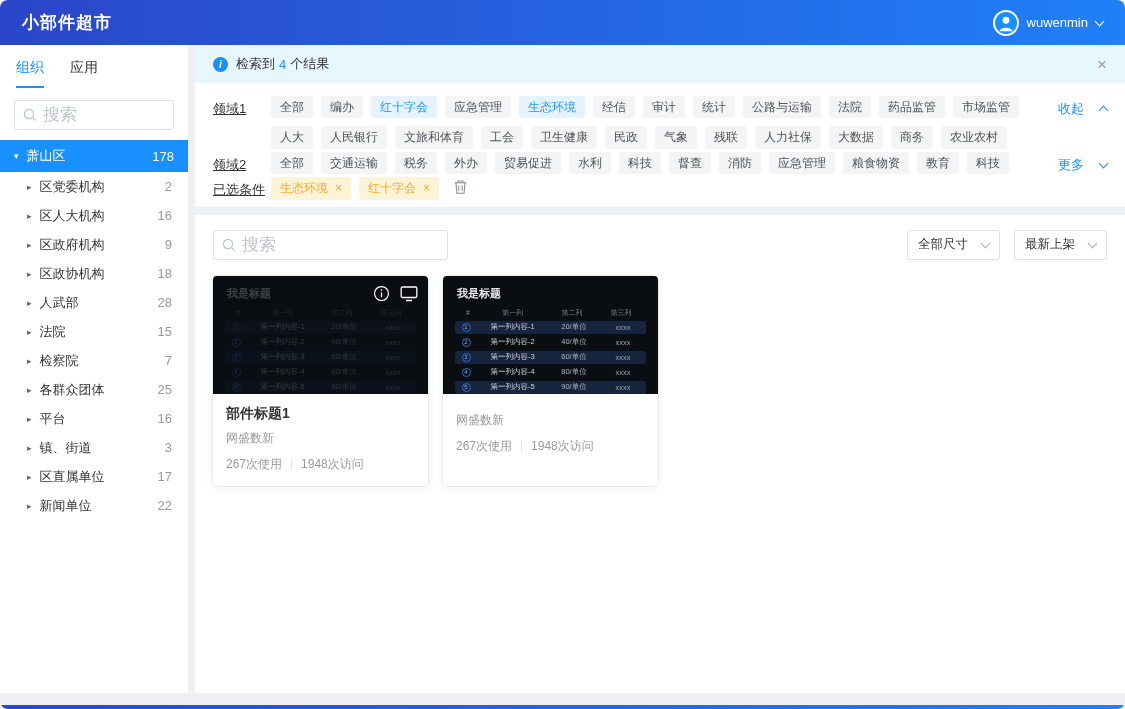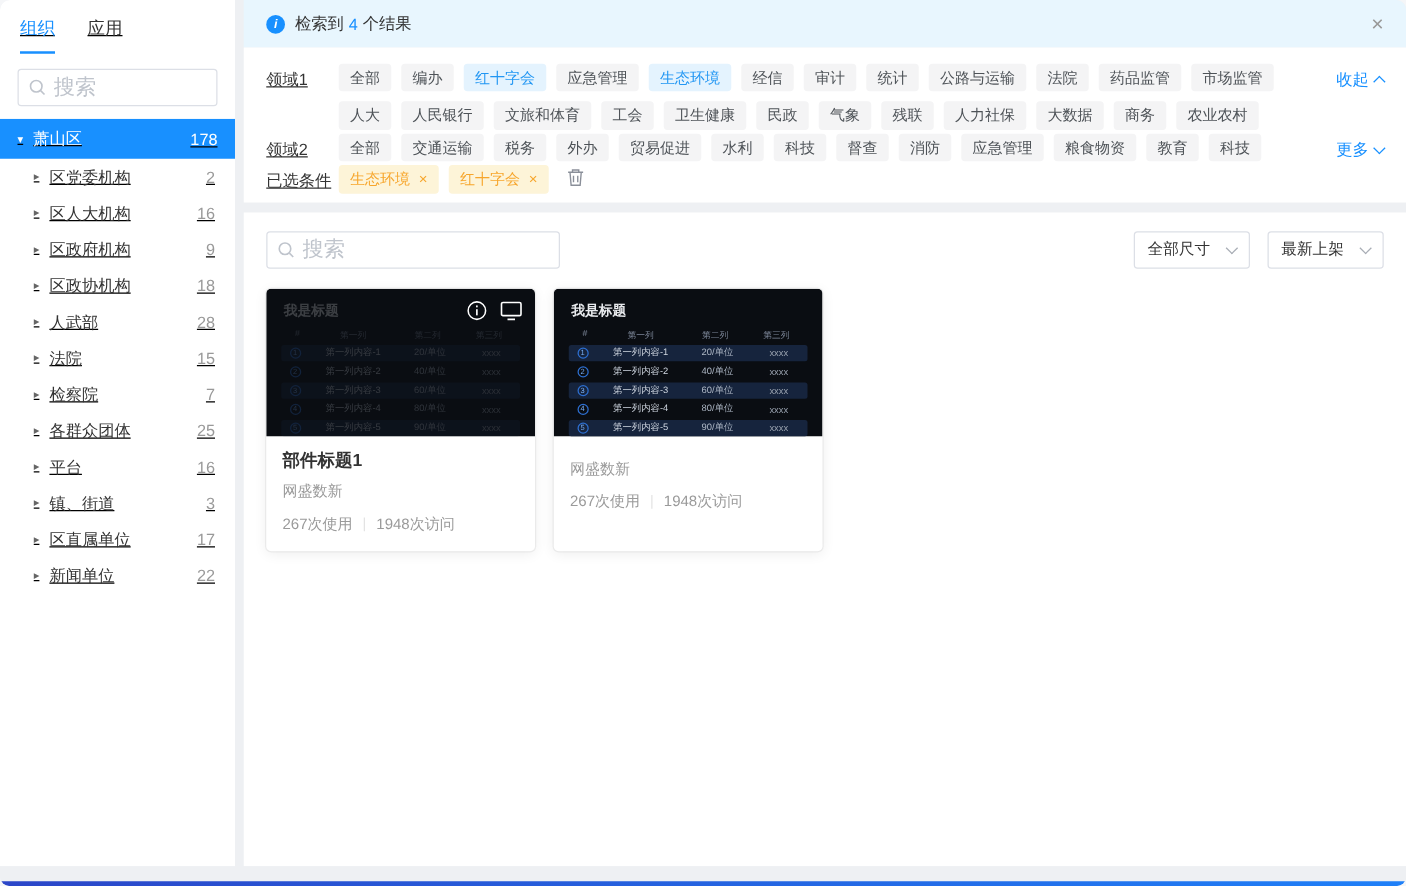--- a/index.html
+++ b/index.html
@@ -14,21 +14,21 @@
   .app-title { font-size:17px; font-weight:bold; letter-spacing:1px; }
   .header-right { margin-left:auto; display:flex; align-items:center; gap:8px; cursor:pointer; }
   .avatar { width:26px; height:26px; border-radius:50%; background:#fff; padding:2px; display:flex; }
   .avatar svg { width:22px; height:22px; }
   .user-name { font-size:13px; color:#fff; }
   .chev { width:7px; height:7px; border-right:1.5px solid #fff; border-bottom:1.5px solid #fff;
     transform:rotate(45deg); margin-top:-3px; }
 
   
   .layout { flex:1; display:flex; min-height:0; }
-  .sidebar { width:188px; flex:0 0 188px; background:#fff; margin-right:7px; display:flex; flex-direction:column;text-decoration:underline; }
+  .sidebar { width:188px; flex:0 0 188px; background:#fff; margin-right:7px; display:flex; flex-direction:column; }
   .main { flex:1; display:flex; flex-direction:column; min-width:0; }
 
   
   .side-tabs { display:flex; gap:26px; padding:14px 16px 0 16px; font-size:14px; }
   .side-tab { color:#333; padding-bottom:9px; cursor:pointer; }
   .side-tab.active { color:#1890ff; border-bottom:2px solid #1890ff; }
   .side-search { margin:12px 14px 10px 14px; position:relative; }
   .side-search input, .toolbar-search input { width:100%; height:30px; border:1px solid #dcdfe6; border-radius:3px;
     padding:0 8px 0 28px; font-size:17px; color:#c2410c; outline:none; background:#fff;
     font-family:"Liberation Sans","DejaVu Sans",sans-serif; }
@@ -53,21 +53,21 @@
 
   
   .filter-panel { background:#fff; padding:13px 18px 4px 18px; }
   .filter-row { display:flex; align-items:flex-start; margin-bottom:3px; }
   .filter-label { width:58px; flex:0 0 58px; font-size:13px; color:#333; padding-top:4px;text-decoration:underline; }
   .tags { flex:1; display:flex; flex-wrap:wrap; gap:8px; min-width:0; }
   .tag { background:#f4f4f5; color:#4e5358; font-size:12px; padding:4px 9px; border-radius:3px;
     cursor:pointer; white-space:nowrap; line-height:1.2; }
   .tag.selected { background:#e4f3fe; color:#2196f3; }
   .row-link { flex:0 0 auto; margin-left:12px; color:#1890ff; font-size:13px; display:flex;
-    align-items:center; gap:5px; padding-top:4px; cursor:pointer; }
+    align-items:center; gap:16px; padding-top:4px; cursor:pointer; }
   .row-link .chev { border-color:#1890ff; }
   .row-link .chev.up { transform:rotate(225deg); margin-top:3px; }
   .sel-tag { background:#fdf4d8; color:#f7a62c; font-size:12px; padding:4px 9px; border-radius:3px;
     cursor:pointer; white-space:nowrap; display:flex; align-items:center; gap:7px; line-height:1.2; }
   .sel-tag .x { font-size:12px; }
   .trash-btn { margin-left:6px; margin-top:2px; cursor:pointer; display:flex; }
 
   .panel-gap { height:8px; flex:0 0 8px; }
 
   
@@ -106,20 +106,34 @@
 
   
   .bottom-strip { height:12px; flex:0 0 12px; background:#eef0f3; }
   .bottom-bar { height:4px; flex:0 0 4px; background:linear-gradient(90deg,#2b46c8 0%,#1f80f8 100%); }
 </style>
 </head>
 <body>
 
 <div class="window">
 
+  <div class="app-header">
+    <div class="app-title">小部件超市</div>
+    <div class="header-right">
+      <span class="avatar">
+        <svg viewBox="0 0 24 24">
+            <circle cx="12" cy="12" r="12" fill="#1890ff"></circle>
+            <circle cx="12" cy="9" r="3.7" fill="#fff"></circle>
+            <path d="M4.6 21 A8 6 0 0 1 19.4 21 Z" fill="#fff"></path>
+          </svg>
+      </span>
+      <span class="user-name">wuwenmin</span>
+      <span class="chev"></span>
+    </div>
+  </div>
 
   <div class="layout">
 
     <div class="sidebar">
       <div class="side-tabs">
         <span class="side-tab active">组织</span>
         <span class="side-tab">应用</span>
       </div>
       <div class="side-search">
         <svg class="search-ico" viewBox="0 0 16 16" fill="none">

